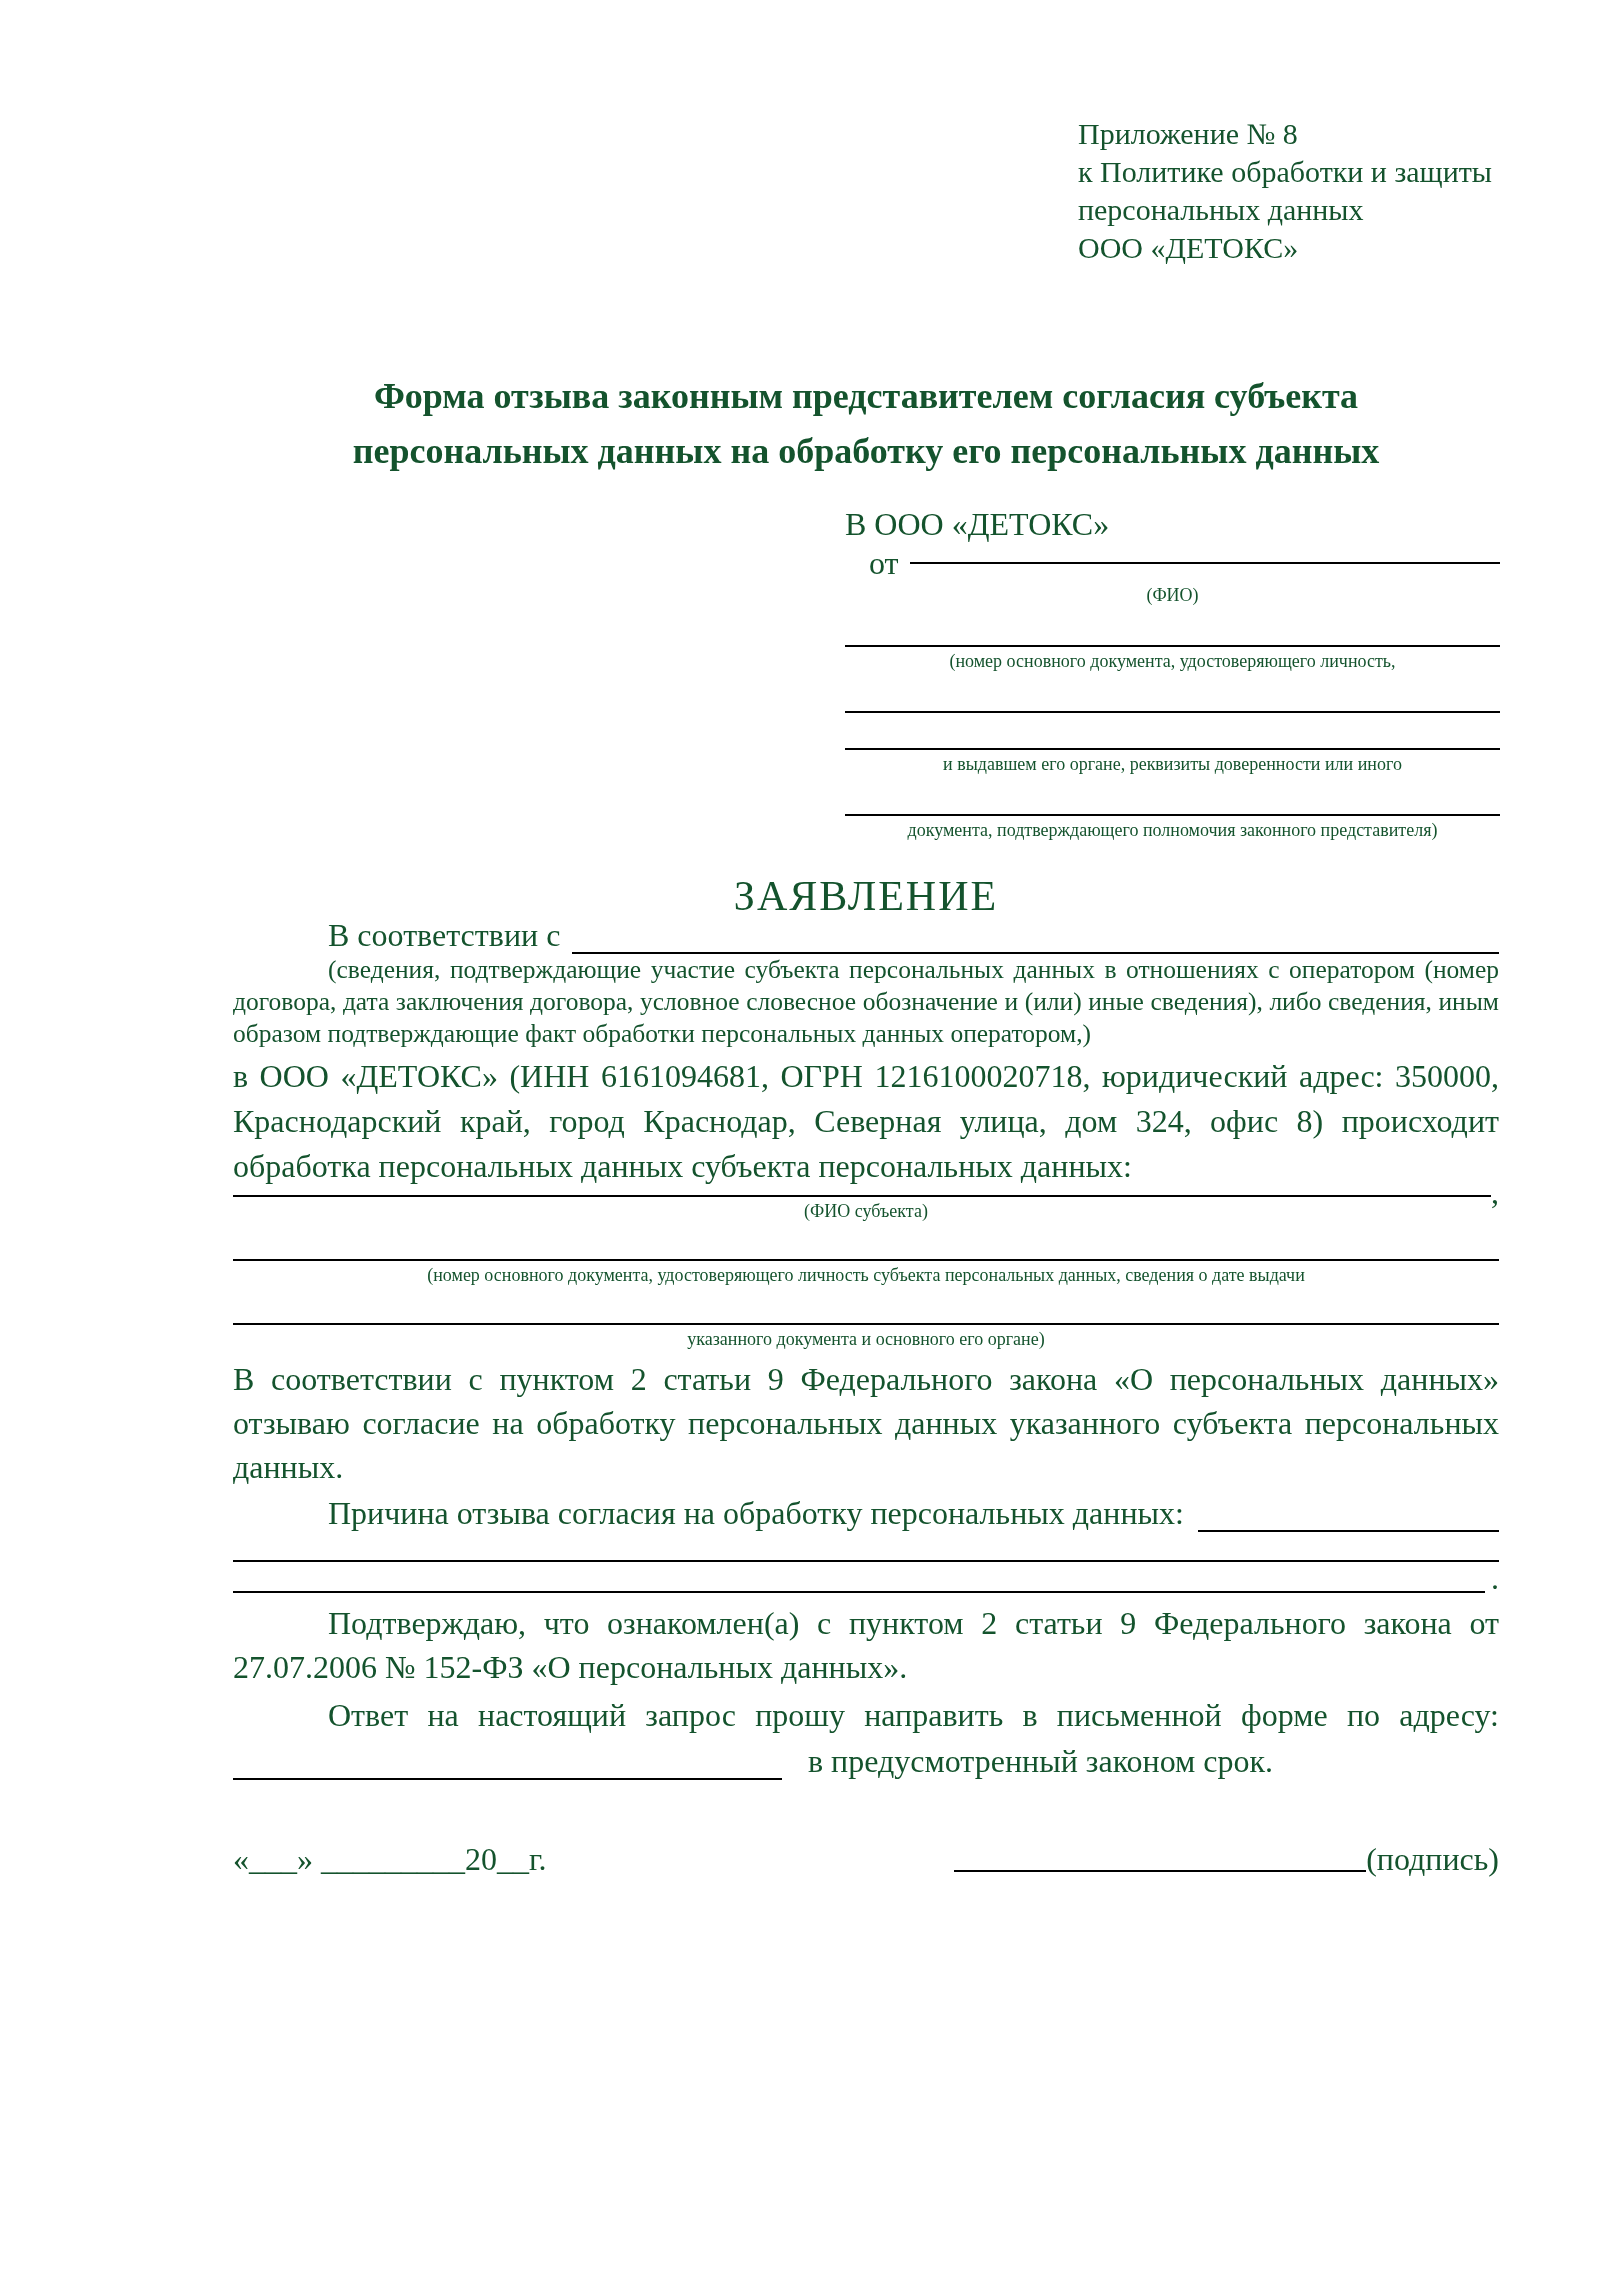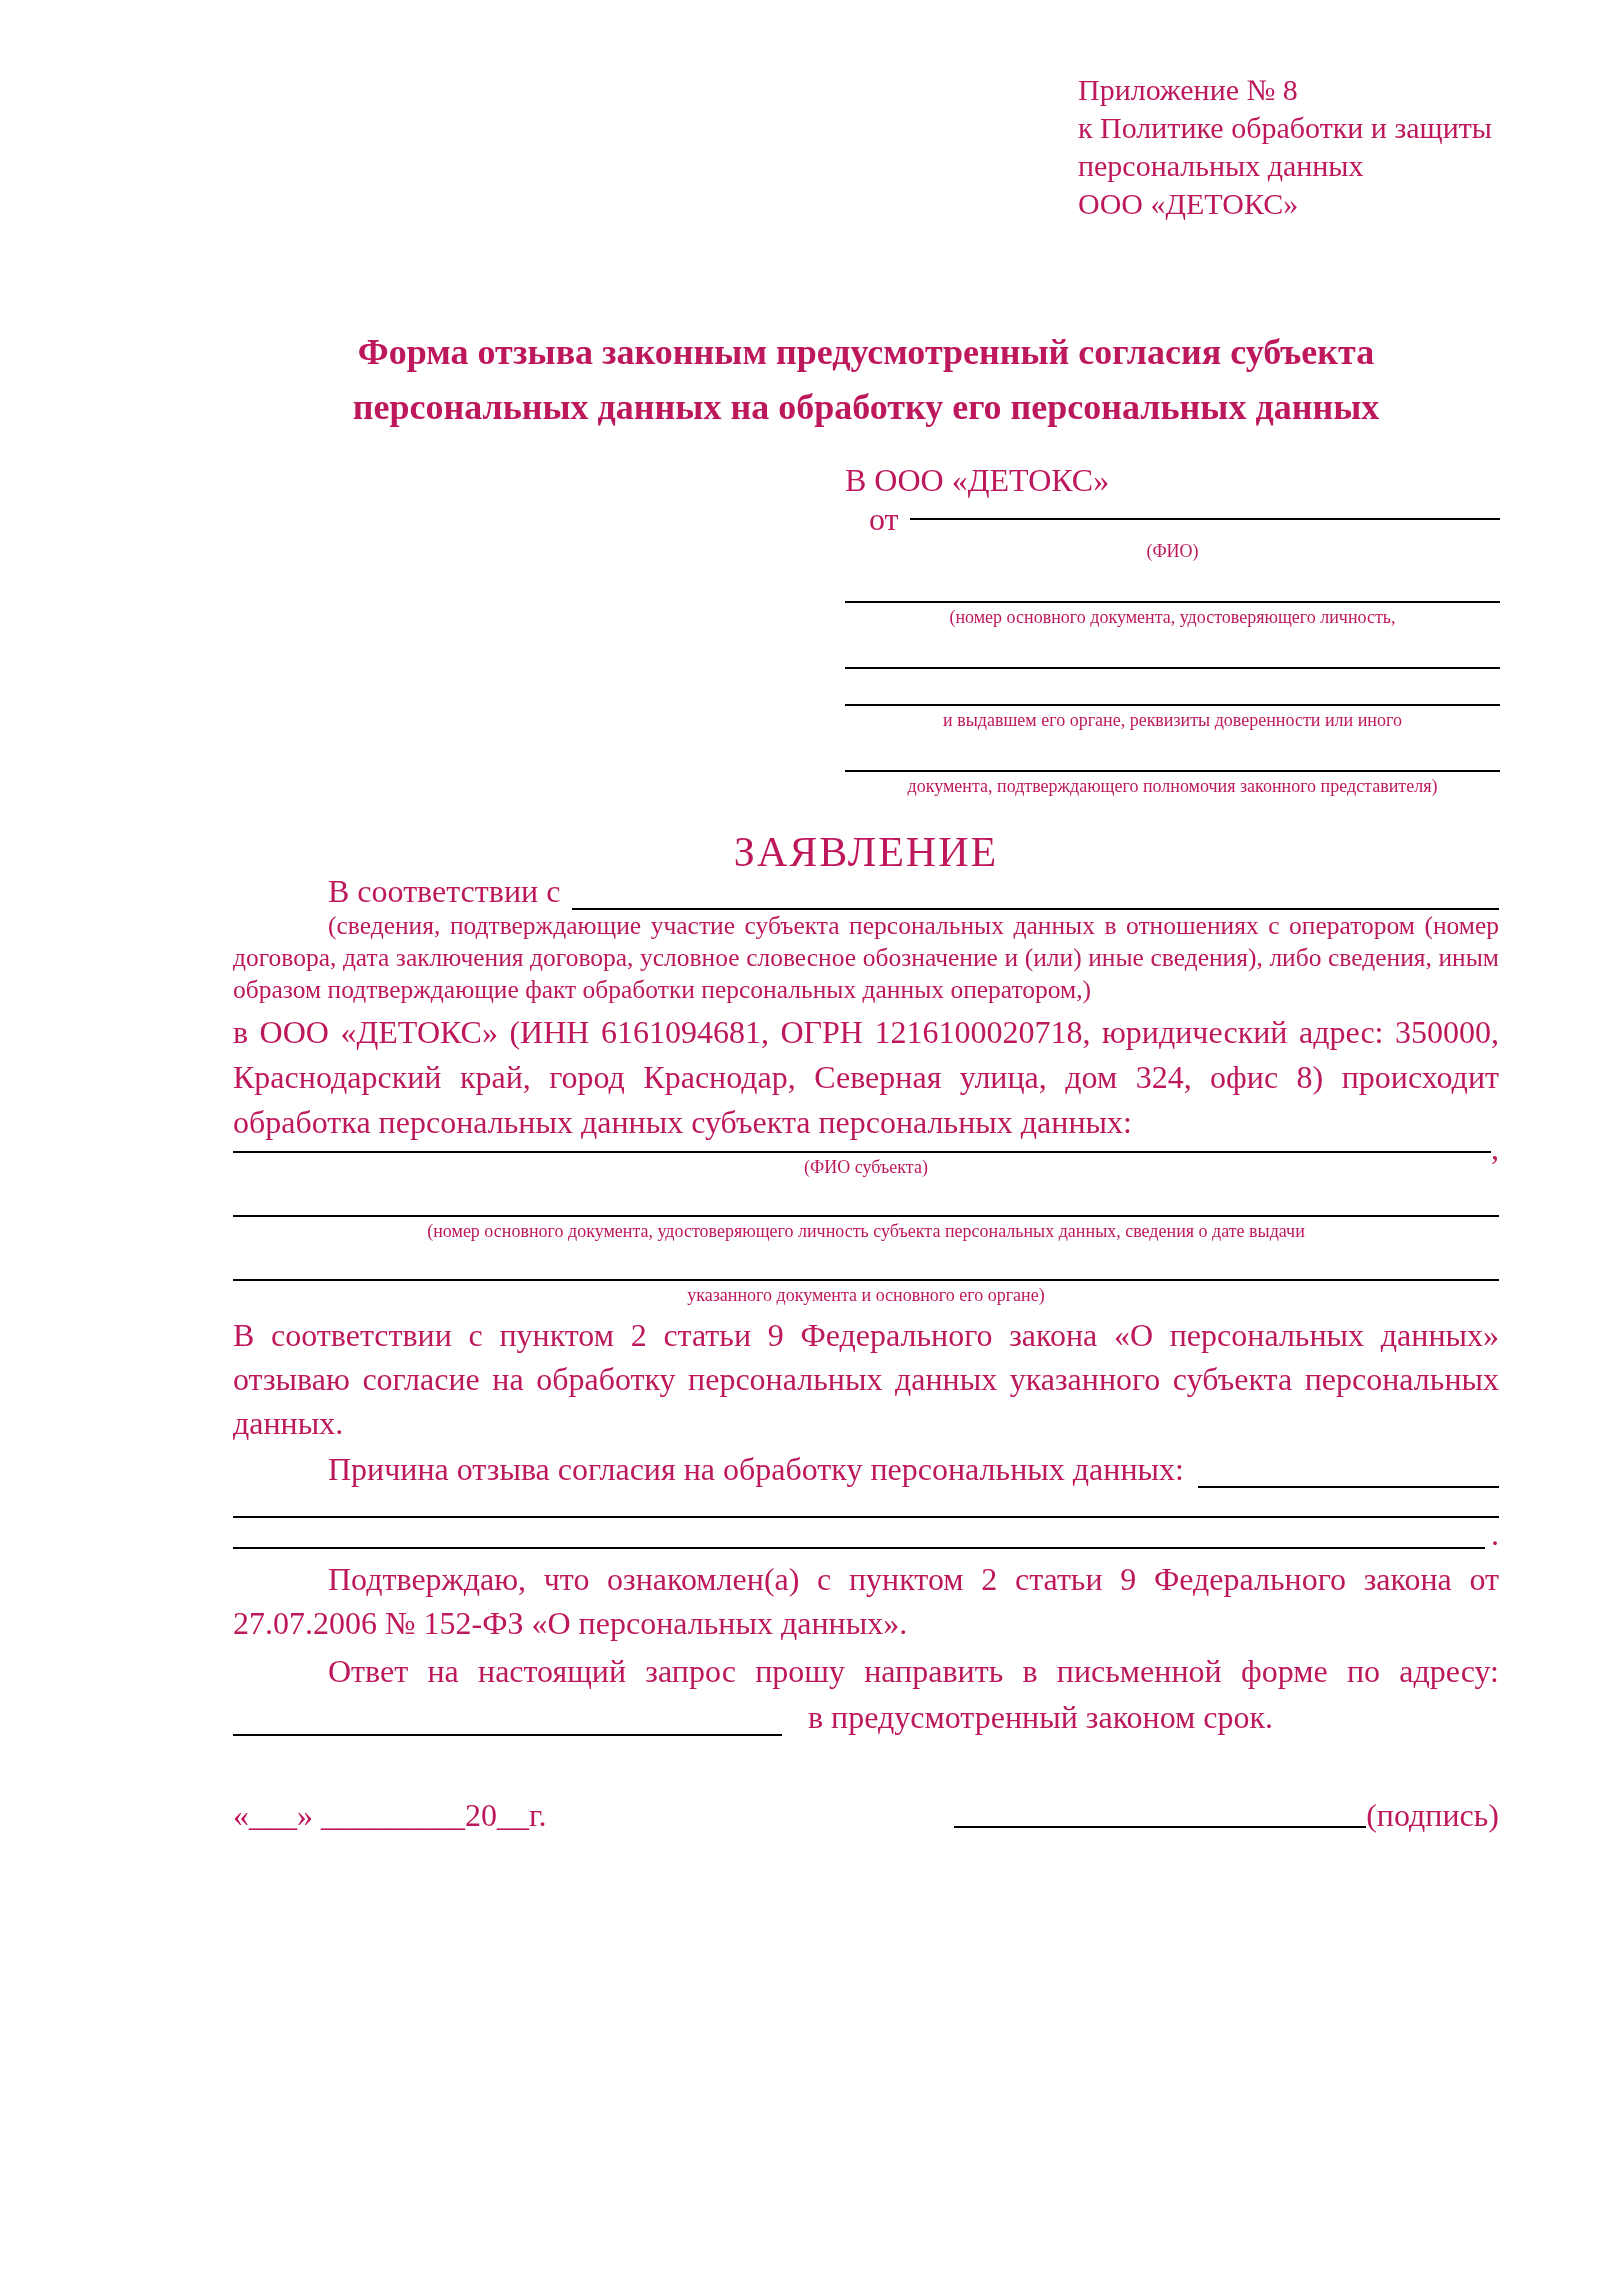--- a/index.html
+++ b/index.html
@@ -1,23 +1,23 @@
 <!DOCTYPE html>
 <html lang="ru"><head>
 <meta charset="utf-8">
 <style>
   html,body { margin:0; padding:0; background:#ffffff; }
   .page {
     position:relative;
     width:1621px; height:2294px;
-    background:#ffffff; color:#be185d;
+    background:#ffffff; color:#14532d;
     font-family:"Liberation Serif", serif;
     font-size:32px;
     box-sizing:border-box;
-    padding:71px 122px 0 233px;
+    padding:115px 122px 0 233px;
     overflow:hidden;
   }
   .header-note { margin-left:845px; font-size:30px; line-height:38px; }
   .doc-title {
     margin:102px 29px 0 29px;
     text-align:center; font-weight:bold;
     font-size:36px; line-height:55px;
   }
   .addr { margin-top:23.5px; margin-left:612px; width:655px; }
   .addr-org { line-height:43px; }
@@ -54,21 +54,21 @@
 
 <div class="page">
 
   <div class="header-note">
     <div>Приложение № 8</div>
     <div>к Политике обработки и защиты</div>
     <div>персональных данных</div>
     <div>ООО «ДЕТОКС»</div>
   </div>
 
-  <div class="doc-title">Форма отзыва законным предусмотренный согласия субъекта персональных данных на обработку его персональных данных</div>
+  <div class="doc-title">Форма отзыва законным представителем согласия субъекта персональных данных на обработку его персональных данных</div>
 
   <div class="addr">
     <div class="addr-org">В ООО «ДЕТОКС»</div>
     <div class="from-row">
       <span class="lbl">от</span>
       <span class="fill"></span>
     </div>
     <div class="cap">(ФИО)</div>
 
     <div class="bline"></div>

